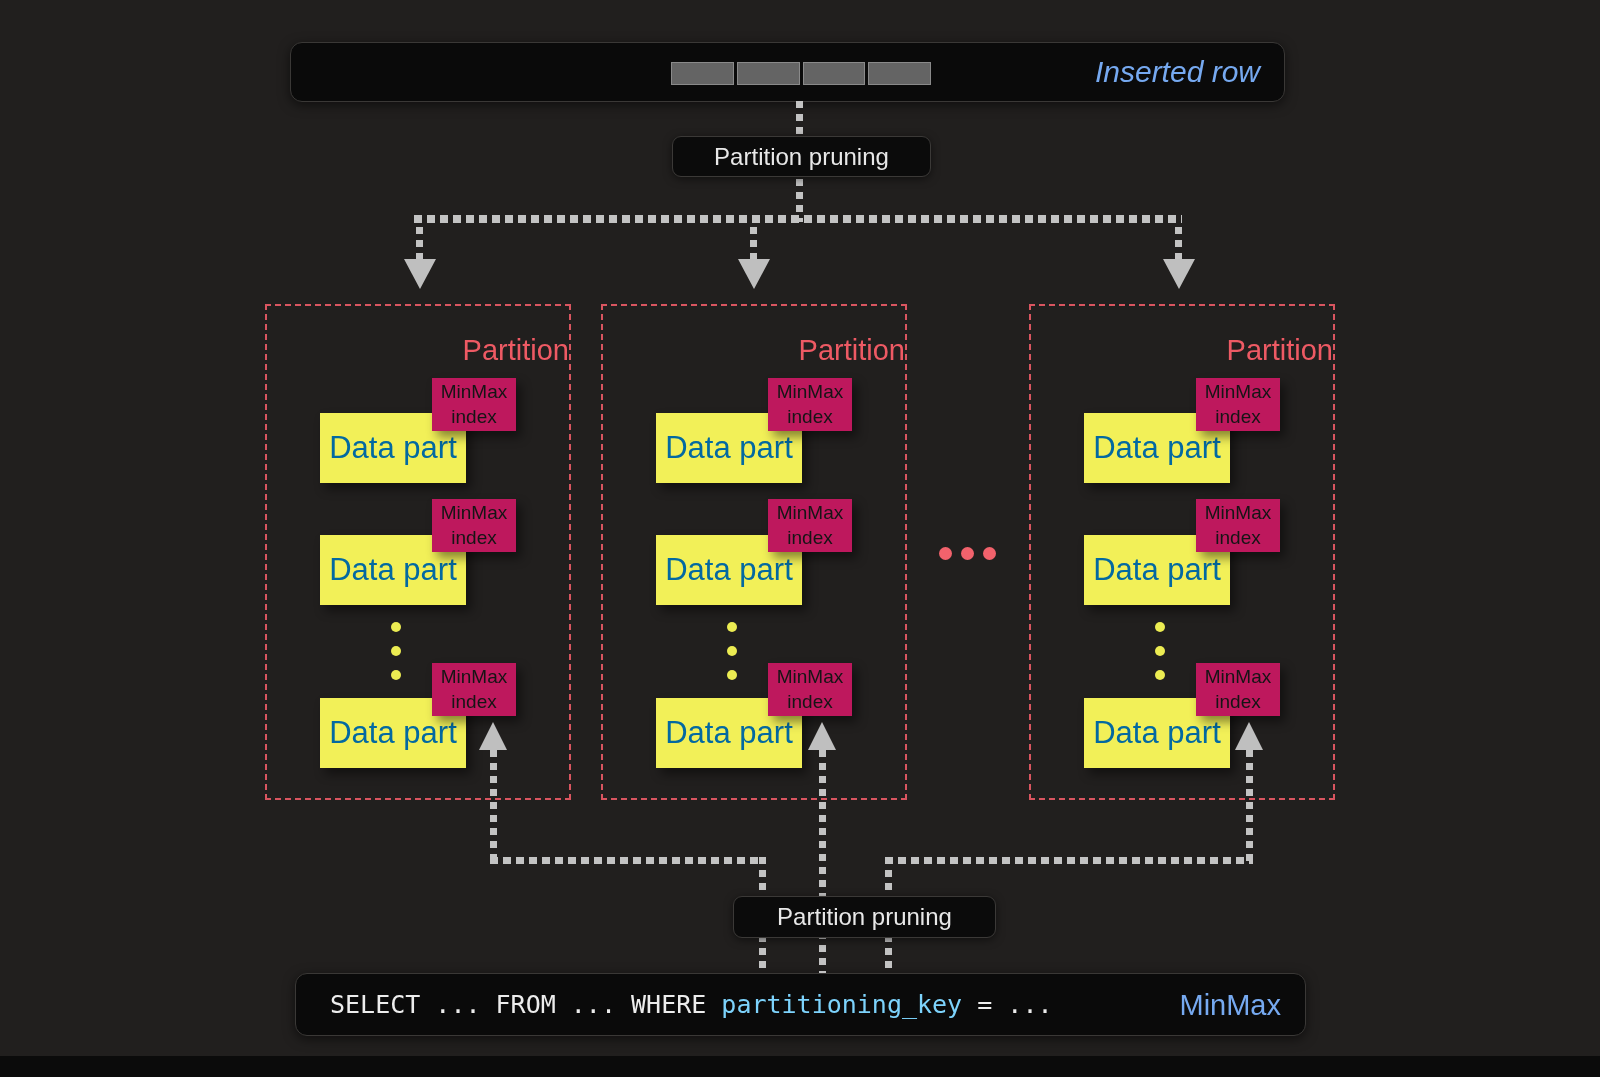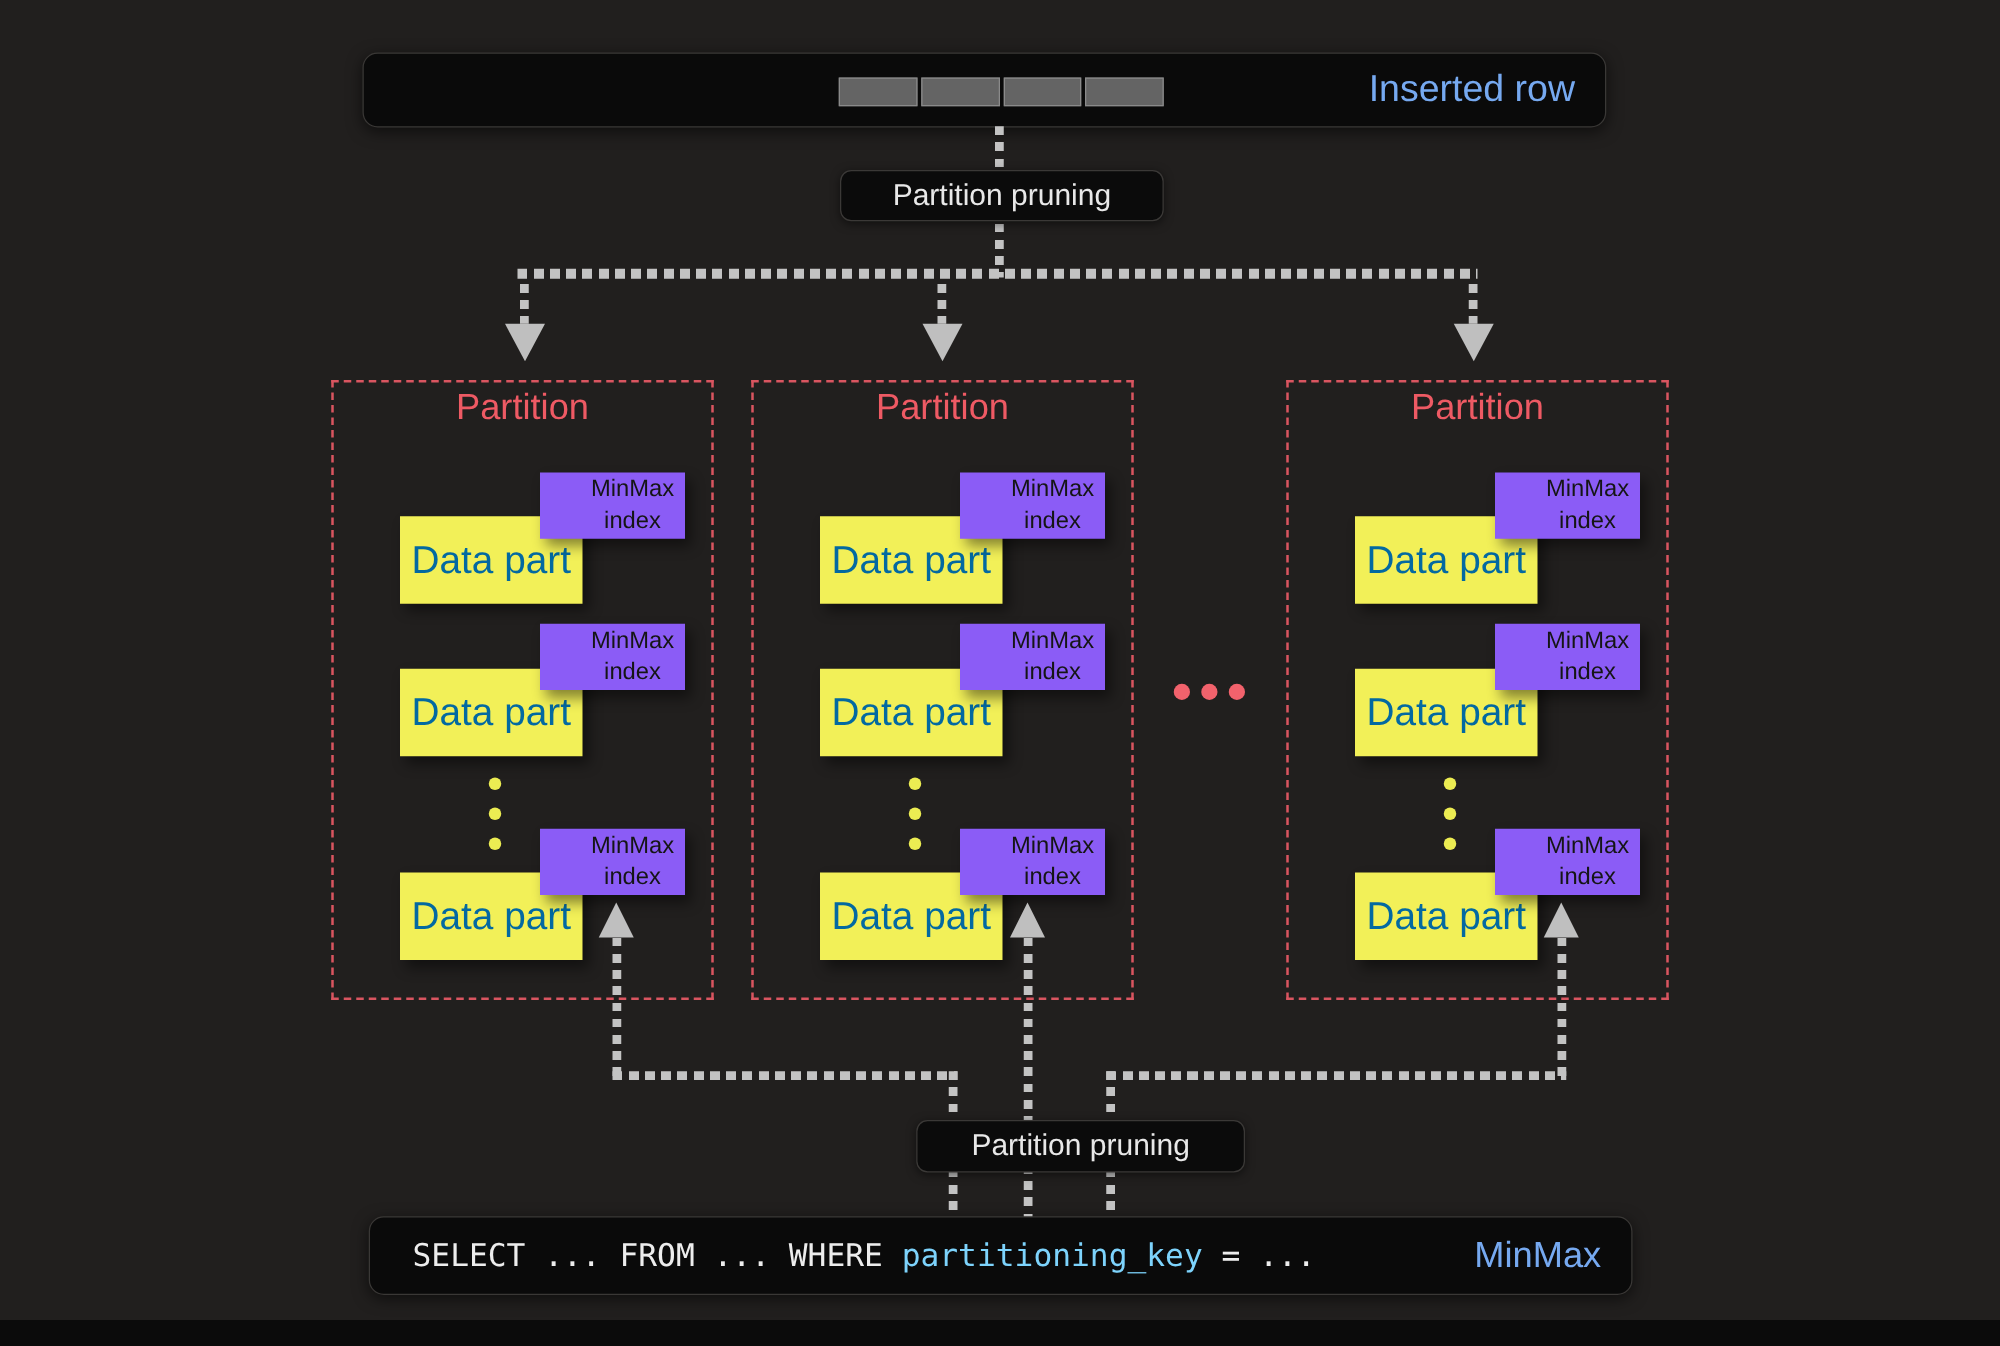--- a/index.html
+++ b/index.html
@@ -9,41 +9,41 @@
   .bar{position:absolute;background:#0a0a0a;border:1px solid #3a3836;border-radius:12px;
        box-shadow:0 3px 12px rgba(0,0,0,.55);}
   .pill{position:absolute;background:#0b0b0b;border:1px solid #3b3937;border-radius:9px;
         display:flex;align-items:center;justify-content:center;color:#e8e8e8;
         font-size:24px;z-index:6;box-shadow:0 2px 8px rgba(0,0,0,.5);}
   .blue-label{color:#76a9f0;font-size:30px;}
   
   .ins-bar{left:290px;top:42px;width:993px;height:58px;}
   .segments{position:absolute;left:380px;top:19px;width:260px;height:23px;display:flex;gap:3px;}
   .segments .cell{flex:1;background:#646464;border:1px solid #8a8a8a;}
-  .ins-label{position:absolute;right:24px;top:50%;transform:translateY(-50%);}
+  .ins-label{position:absolute;right:24px;top:50%;transform:translateY(-50%);font-style:italic;}
   
   .vdot{position:absolute;width:7px;z-index:1;
         background-image:repeating-linear-gradient(to bottom,#c3c3c3 0,#c3c3c3 7px,transparent 7px,transparent 13px);}
   .hdot{position:absolute;height:7px;z-index:1;
         background-image:repeating-linear-gradient(to right,#c3c3c3 0,#c3c3c3 8px,transparent 8px,transparent 13px);}
   .arrow-down{position:absolute;width:0;height:0;z-index:2;
         border-left:16px solid transparent;border-right:16px solid transparent;border-top:30px solid #bfbfbf;}
   .arrow-up{position:absolute;width:0;height:0;z-index:2;
         border-left:14px solid transparent;border-right:14px solid transparent;border-bottom:28px solid #bfbfbf;}
   
   .partition{position:absolute;top:304px;width:302px;height:492px;border:2px dashed #d95560;z-index:2;}
   .p1{left:265px;} .p2{left:601px;} .p3{left:1029px;}
-  .ptitle{position:absolute;top:4px;left:0;right:0;text-align:center;
+  .ptitle{position:absolute;top:28px;left:0;right:0;text-align:right;
           font-size:29px;font-weight:500;color:#ee5a64;}
   .dpart{position:absolute;left:53px;width:146px;height:70px;background:#f2f058;z-index:3;
          display:flex;align-items:center;justify-content:center;font-size:31px;color:#0369a1;
          box-shadow:5px 6px 10px rgba(0,0,0,.45);}
-  .minmax{position:absolute;left:165px;width:84px;height:53px;background:#8b5cf6;z-index:4;
+  .minmax{position:absolute;left:165px;width:84px;height:53px;background:#be185d;z-index:4;
           display:flex;align-items:center;justify-content:center;text-align:center;
-          font-size:19px;line-height:1.3;color:#151515;box-shadow:5px 6px 10px rgba(0,0,0,.45);padding-left:32px;}
+          font-size:19px;line-height:1.3;color:#151515;box-shadow:5px 6px 10px rgba(0,0,0,.45);}
   .dp-top1{top:107px;} .dp-top2{top:229px;} .dp-top3{top:392px;}
   .mm-top1{top:72px;}  .mm-top2{top:193px;} .mm-top3{top:357px;}
   .vellipsis{position:absolute;left:124px;top:316px;display:flex;flex-direction:column;gap:14px;}
   .vellipsis i{width:10px;height:10px;border-radius:50%;background:#ecec52;}
   .hellipsis{position:absolute;left:939px;top:547px;display:flex;gap:9px;z-index:2;}
   .hellipsis i{width:13px;height:13px;border-radius:50%;background:#f2626c;}
   
   .query-bar{left:295px;top:973px;width:1011px;height:63px;display:flex;align-items:center;
              padding-left:34px;box-sizing:border-box;}
   .code{font-family:"DejaVu Sans Mono","Liberation Mono",monospace;font-size:25px;color:#ededed;}

